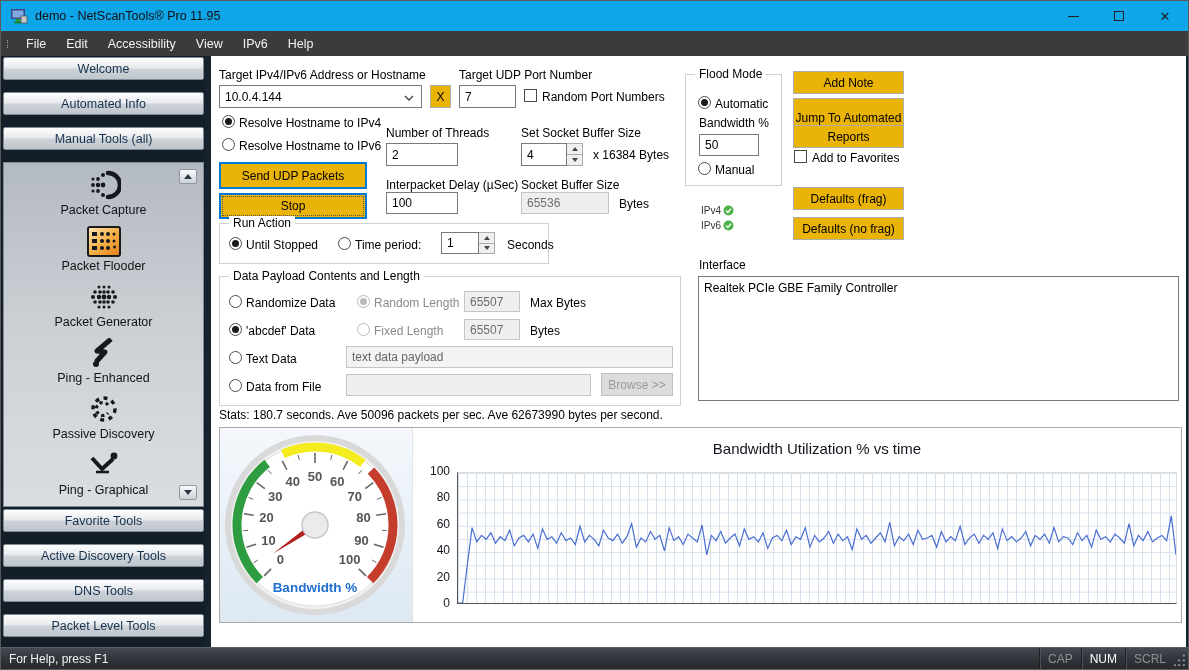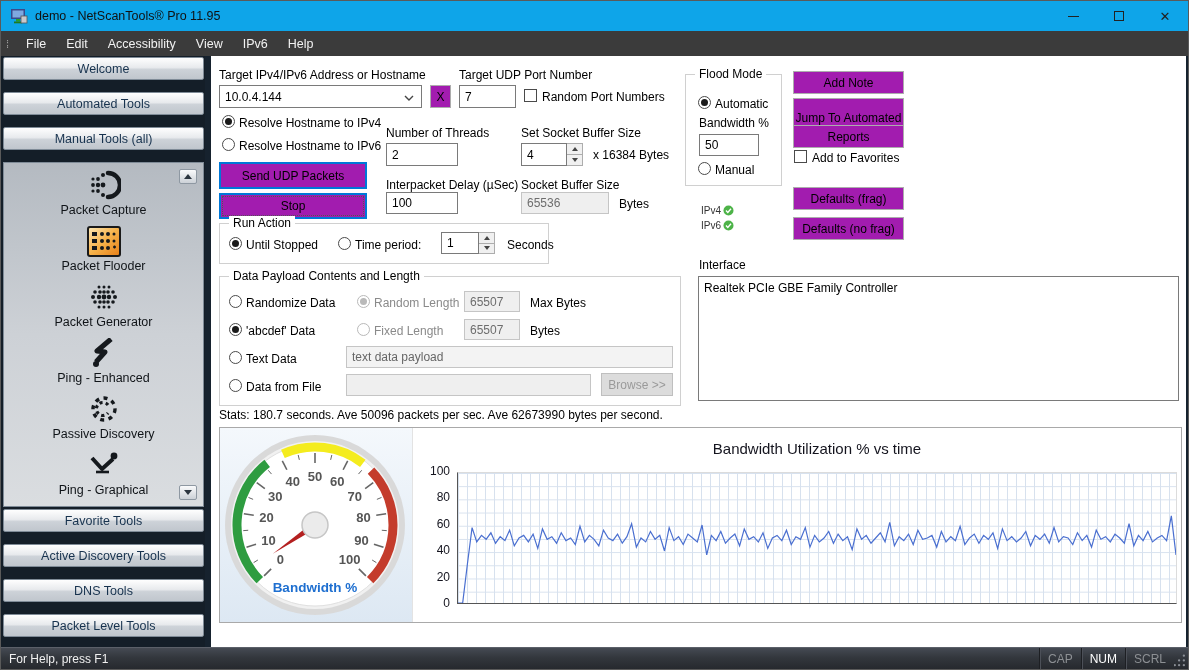--- a/index.html
+++ b/index.html
@@ -40,21 +40,21 @@
   .scrollbtn { position:absolute; right:6px; width:18px; height:15px; border:1px solid #8e98a2; border-radius:2px;
     background:linear-gradient(180deg,#fafbfc,#ccd1d7); display:flex; align-items:center; justify-content:center; }
   .tri-up { width:0; height:0; border-left:4px solid transparent; border-right:4px solid transparent; border-bottom:5px solid #2c3640; }
   .tri-down { width:0; height:0; border-left:4px solid transparent; border-right:4px solid transparent; border-top:5px solid #2c3640; }
   
   .main { position:absolute; left:210px; top:55px; right:2px; bottom:22px; background:#ffffff; }
   .main .lbl { position:absolute; font-size:12px; color:#000; white-space:nowrap; }
   .main .lbl.dis { color:#8a8a8a; }
   .tbox { position:absolute; border:1px solid #7a7a7a; background:#fff; font-size:12px; color:#000; padding:3px 5px; display:flex; align-items:center; }
   .tbox.dis { background:#efefef; border-color:#c5c5c5; color:#6d6d6d; }
-  .btn { position:absolute; background:#a21caf; border:1px solid #adadad; display:flex; align-items:center; justify-content:center; font-size:12px; color:#000; }
+  .btn { position:absolute; background:#eab308; border:1px solid #adadad; display:flex; align-items:center; justify-content:center; font-size:12px; color:#000; }
   .btn.focus-default { border:2px solid #0078d7; }
   .btn.focused { border:2px solid #0078d7; outline:1px dotted #555; outline-offset:-4px; }
   .btn.dis { background:#dcdcdc; border-color:#bfbfbf; color:#9a9a9a; }
   .radio { position:absolute; width:13px; height:13px; border:1px solid #4a4a4a; border-radius:50%; background:#fff; }
   .radio.checked::after { content:''; position:absolute; left:2px; top:2px; width:7px; height:7px; border-radius:50%; background:#1a1a1a; }
   .radio.dis { border-color:#b9b9b9; }
   .radio.dis.checked::after { background:#b9b9b9; }
   .chk { position:absolute; width:13px; height:13px; border:1px solid #4a4a4a; background:#fff; }
   .group { position:absolute; border:1px solid #d0d0d0; }
   .group > .gtitle { position:absolute; top:-8px; left:9px; background:#fff; padding:0 4px; font-size:12px; color:#000; white-space:nowrap; }
@@ -122,21 +122,21 @@
     <span class="menuitem">File</span>
     <span class="menuitem">Edit</span>
     <span class="menuitem">Accessibility</span>
     <span class="menuitem">View</span>
     <span class="menuitem">IPv6</span>
     <span class="menuitem">Help</span>
   </div>
 
   <div class="sidebar">
     <div class="acc-btn">Welcome</div>
-    <div class="acc-btn">Automated Tools</div>
+    <div class="acc-btn">Automated Info</div>
     <div class="acc-btn">Manual Tools (all)</div>
 
     <div class="toolpane">
       <div class="scrollbtn" style="top:6px;">
           <span class="tri-up"></span>
         </div>
       <div class="scrollbtn" style="top:322px;">
           <span class="tri-down"></span>
         </div>
 

